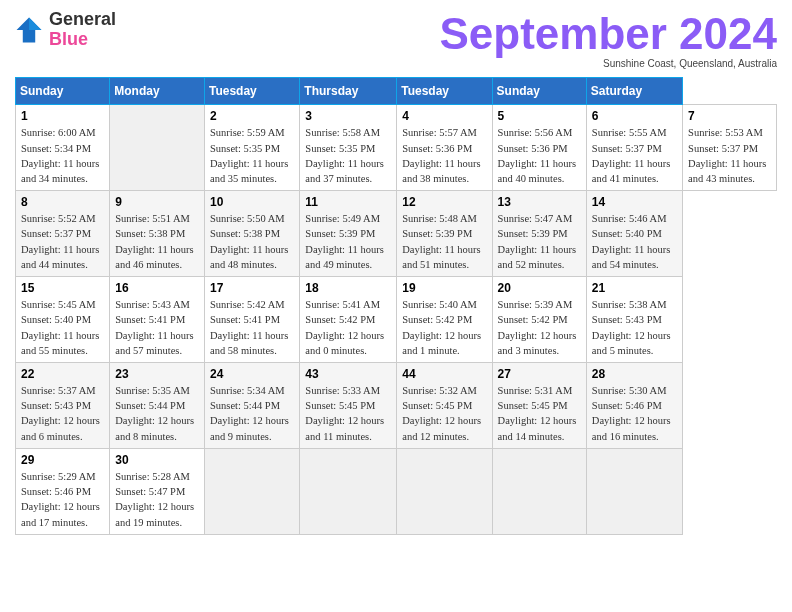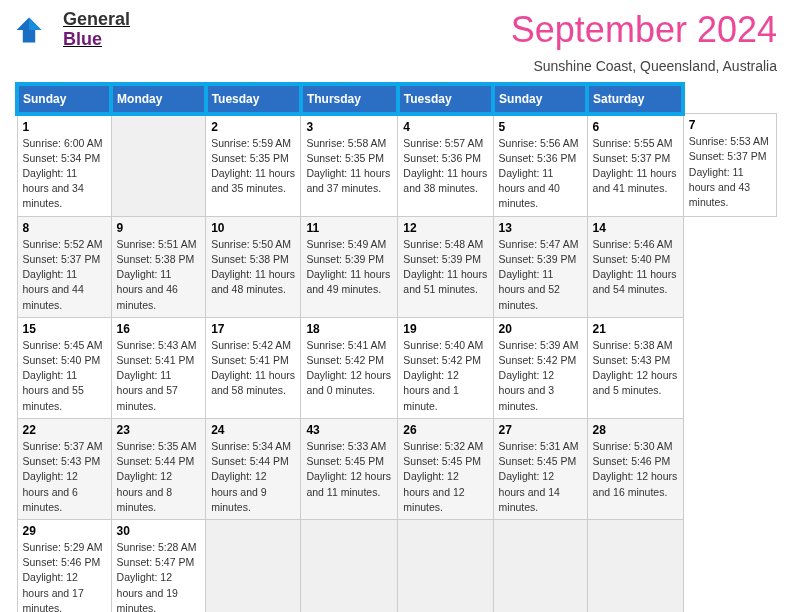--- a/index.html
+++ b/index.html
@@ -12,61 +12,60 @@
     }
     .header {
       display: flex;
       justify-content: space-between;
       align-items: flex-start;
       margin-bottom: 8px;
     }
     .logo {
       display: flex;
       align-items: center;
-      gap: 20px;
-      text-decoration: underline;
+      gap: 6px;
     }
     .logo-text {
       font-size: 18px;
       font-weight: bold;
       line-height: 1.1;
     }
     .logo-general { color: #333; }
-    .logo-blue { color: #701a75; }
+    .logo-blue { color: #ec4899; }
     .logo-icon {
       width: 28px;
       height: 28px;
     }
     .title-block {
       text-align: right;
     }
     .month-year {
-      font-size: 36px;
-      font-weight: normal;
-      color: #ec4899;
+      font-size: 44px;
+      font-weight: bold;
+      color: #8b5cf6;
       line-height: 1.1;
     }
     .location {
-      font-size: 14px;
+      font-size: 10px;
       color: #444;
-      margin-top: 8px;
+      margin-top: 0;
     }
     .calendar {
       width: 100%;
       border-collapse: collapse;
       font-size: 10.5px;
     }
     .calendar th {
       background: #2a6fc4;
       color: #fff;
       padding: 6px 4px;
       text-align: left;
       font-size: 12px;
       font-weight: bold;
-      border: 4px solid #0ea5e9;
+      border: 1px solid #0ea5e9;
     }
     .calendar td {
       vertical-align: top;
       padding: 4px 5px;
       border: 1px solid #ccc;
       width: 108px;
       min-height: 75px;
       background: #fff;
     }
     .calendar tr:nth-child(even) td {
@@ -74,20 +73,21 @@
     }
     .day-num {
       font-weight: bold;
       font-size: 12px;
       margin-bottom: 2px;
       display: block;
     }
     .day-info {
       color: #333;
       line-height: 1.45;
+      font-family: Liberation Serif, serif;
     }
     .empty-cell {
       background: #f0f0f0 !important;
     }
   </style>
 </head>
 <body>
 
 <div class="header">
   <div class="logo">
@@ -221,21 +221,21 @@
         </td>
         <td>
           <span class="day-num">24</span>
           <div class="day-info">Sunrise: 5:34 AM<br>Sunset: 5:44 PM<br>Daylight: 12 hours and 9 minutes.</div>
         </td>
         <td>
           <span class="day-num">43</span>
           <div class="day-info">Sunrise: 5:33 AM<br>Sunset: 5:45 PM<br>Daylight: 12 hours and 11 minutes.</div>
         </td>
         <td>
-          <span class="day-num">26</span>
+          <span class="day-num">44</span>
           <div class="day-info">Sunrise: 5:32 AM<br>Sunset: 5:45 PM<br>Daylight: 12 hours and 12 minutes.</div>
         </td>
         <td>
           <span class="day-num">27</span>
           <div class="day-info">Sunrise: 5:31 AM<br>Sunset: 5:45 PM<br>Daylight: 12 hours and 14 minutes.</div>
         </td>
         <td>
           <span class="day-num">28</span>
           <div class="day-info">Sunrise: 5:30 AM<br>Sunset: 5:46 PM<br>Daylight: 12 hours and 16 minutes.</div>
         </td>

